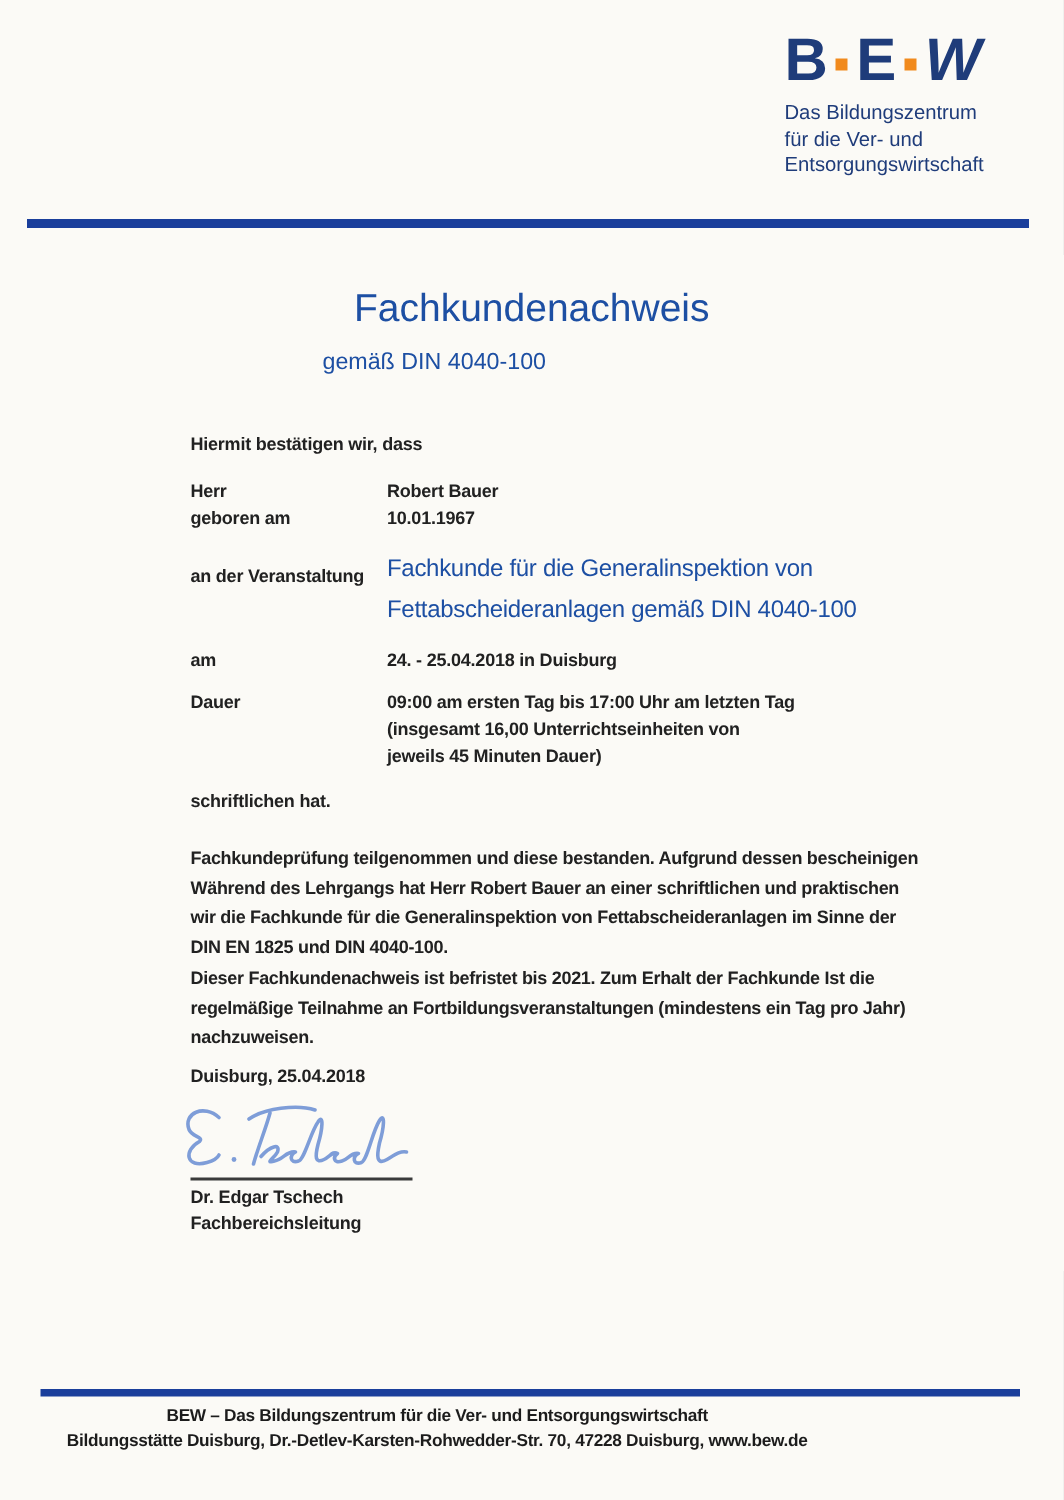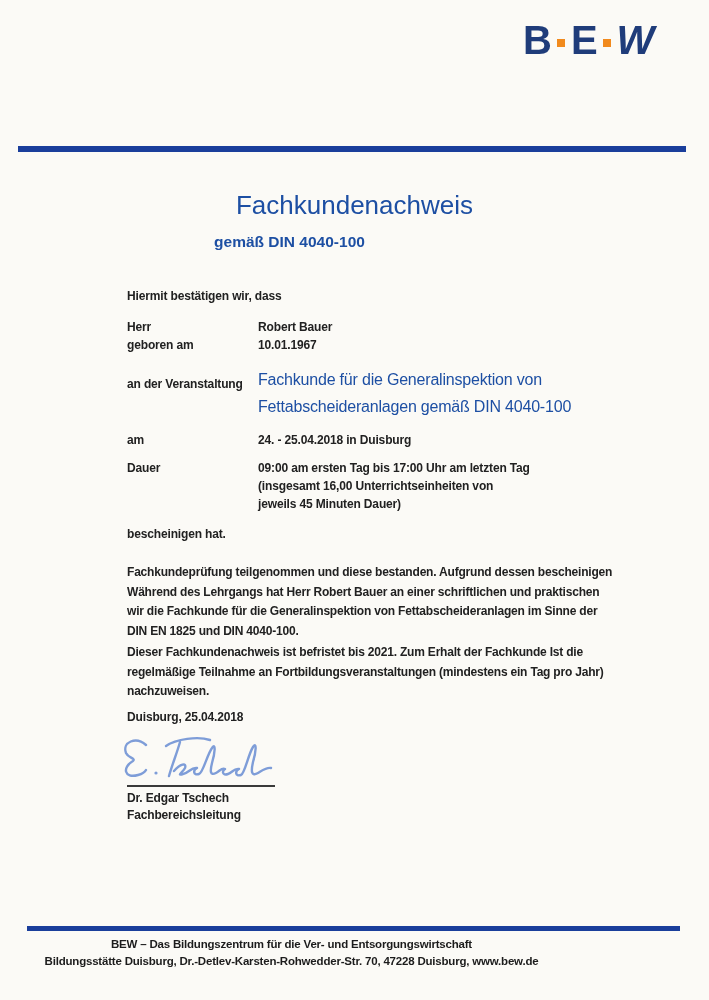--- a/index.html
+++ b/index.html
@@ -25,21 +25,21 @@
   .rule{position:absolute;background:#1a3e9b;}
   .rule-top{left:18px;top:146px;width:668px;height:6px;}
   .rule-bottom{left:27px;top:926px;width:653px;height:5px;}
   
   .title{
     position:absolute;left:0;top:190px;width:709px;text-align:center;
     font-size:26px;font-weight:400;color:#1d4fa3;letter-spacing:0px;
   }
   .subtitle{
     position:absolute;left:0;top:233px;width:579px;text-align:center;
-    font-size:15.5px;font-weight:700;color:#1d4fa3;
+    font-size:15.5px;font-weight:400;color:#1d4fa3;
   }
   
   .t{position:absolute;font-size:12px;font-weight:700;letter-spacing:-0.15px;white-space:nowrap;}
   .lbl{left:127px;}
   .val{left:258px;}
   .blue{color:#1d4fa3;}
   .event-line{font-size:16px;font-weight:400;letter-spacing:-0.2px;}
   .para{position:absolute;left:127px;font-size:12px;font-weight:700;letter-spacing:-0.2px;line-height:19.5px;white-space:nowrap;}
   
   .sig-svg{position:absolute;left:112px;top:731px;}
@@ -56,20 +56,25 @@
 <div class="page">
 
   <div class="logo">
     <div class="logo-letters">
       <span class="l">B</span>
       <span class="dot"></span>
       <span class="l">E</span>
       <span class="dot"></span>
       <span class="l italic">W</span>
     </div>
+    <div class="logo-tagline">
+      <div>Das Bildungszentrum</div>
+      <div>für die Ver- und</div>
+      <div>Entsorgungswirtschaft</div>
+    </div>
   </div>
 
   <div class="rule rule-top"></div>
 
   <div class="title">Fachkundenachweis</div>
   <div class="subtitle">gemäß DIN 4040-100</div>
 
   <div class="t lbl" style="top:289px;">Hiermit bestätigen wir, dass</div>
 
   <div class="t lbl" style="top:320px;">Herr</div>
@@ -83,21 +88,21 @@
   <div class="t val blue event-line" style="top:398px;text-align:right;">Fettabscheideranlagen gemäß DIN 4040-100</div>
 
   <div class="t lbl" style="top:433px;">am</div>
   <div class="t val" style="top:433px;">24. - 25.04.2018 in Duisburg</div>
 
   <div class="t lbl" style="top:461px;">Dauer</div>
   <div class="t val" style="top:461px;">09:00 am ersten Tag bis 17:00 Uhr am letzten Tag</div>
   <div class="t val" style="top:479px;">(insgesamt 16,00 Unterrichtseinheiten von</div>
   <div class="t val" style="top:497px;">jeweils 45 Minuten Dauer)</div>
 
-  <div class="t lbl" style="top:527px;">bescheinigen hat.</div>
+  <div class="t lbl" style="top:527px;">schriftlichen hat.</div>
 
   <div class="para" style="top:563px;">
     <div>Fachkundeprüfung teilgenommen und diese bestanden. Aufgrund dessen bescheinigen</div>
     <div>Während des Lehrgangs hat Herr Robert Bauer an einer schriftlichen und praktischen</div>
     <div>wir die Fachkunde für die Generalinspektion von Fettabscheideranlagen im Sinne der</div>
     <div>DIN EN 1825 und DIN 4040-100.</div>
   </div>
 
   <div class="para" style="top:643px;">
     <div>Dieser Fachkundenachweis ist befristet bis 2021. Zum Erhalt der Fachkunde Ist die</div>

